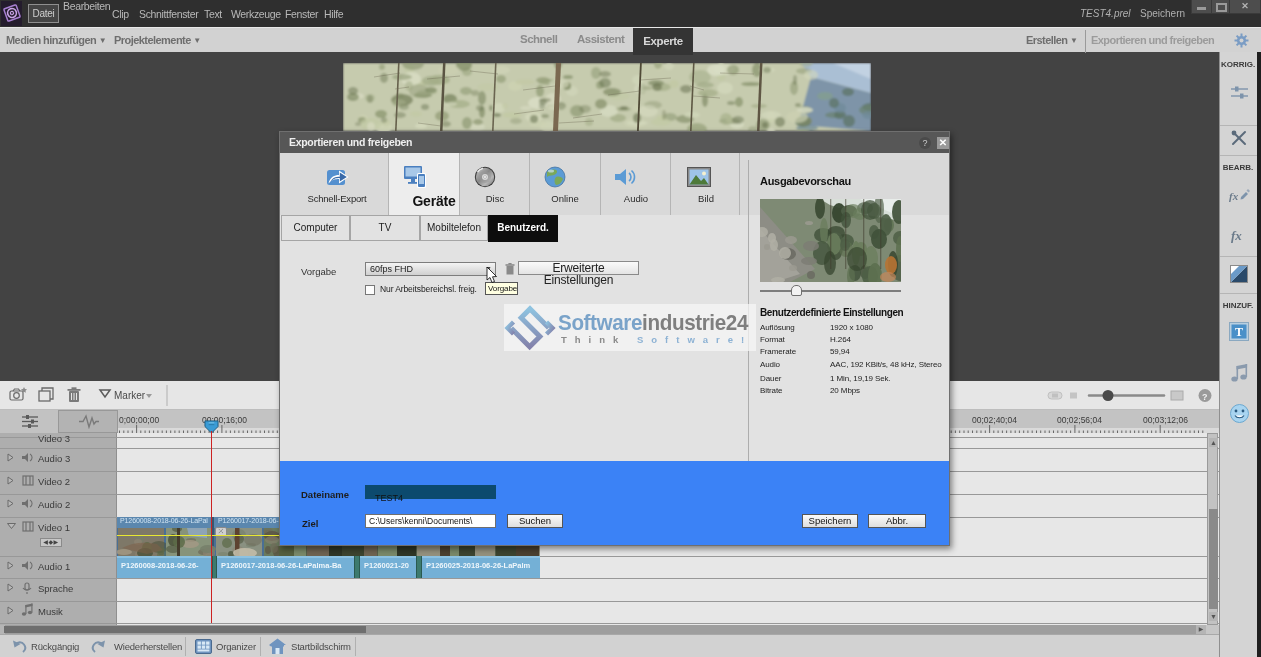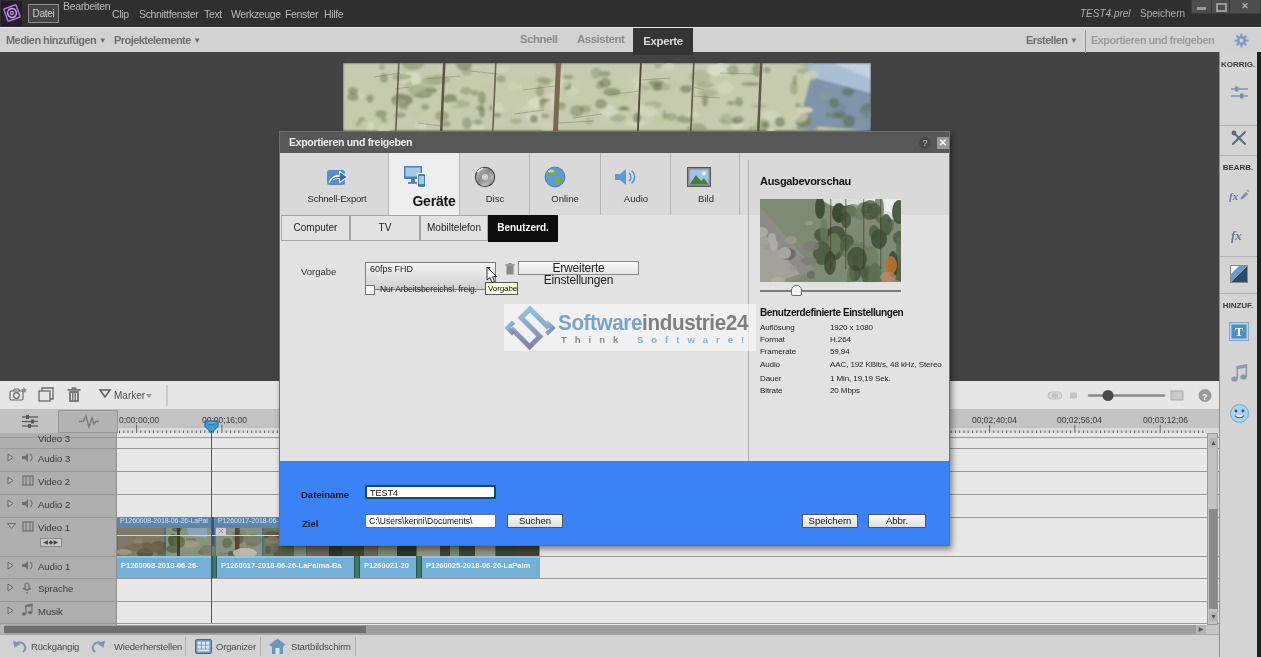--- a/index.html
+++ b/index.html
@@ -723,21 +723,21 @@
     <div class="abs" style="left:0;top:83px;width:669px;height:26px;">
       <div class="abs" style="left:1px;top:0;width:69px;height:26px;border:1px solid #a5a5a5;box-sizing:border-box;color:#222;font-size:10px;text-align:center;line-height:24px;">Computer</div>
       <div class="abs" style="left:70px;top:0;width:70px;height:26px;border:1px solid #a5a5a5;box-sizing:border-box;color:#222;font-size:10px;text-align:center;line-height:24px;">TV</div>
       <div class="abs" style="left:140px;top:0;width:68px;height:26px;border:1px solid #a5a5a5;box-sizing:border-box;color:#222;font-size:10px;text-align:center;line-height:24px;">Mobiltelefon</div>
       <div class="abs" style="left:208px;top:0;width:70px;height:27px;background:#0d0d0d;color:#fff;font-size:10px;font-weight:bold;text-align:center;line-height:26px;">Benutzerd.</div>
     </div>
 
     <div class="abs" style="left:468px;top:28px;width:1px;height:301px;background:#adadad;"></div>
 
     <div class="abs" style="left:21px;top:134px;color:#333;font-size:9.5px;">Vorgabe</div>
-    <div class="abs" style="left:85px;top:130px;width:131px;height:28px;background:linear-gradient(#f4f4f4,#d0d0d0);border:1px solid #7d7d7d;box-sizing:border-box;">
+    <div class="abs" style="left:85px;top:130px;width:131px;height:14px;background:linear-gradient(#f4f4f4,#d0d0d0);border:1px solid #7d7d7d;box-sizing:border-box;">
       <div class="abs" style="left:4px;top:0px;color:#222;font-size:9px;line-height:12px;">60fps FHD</div>
       <div class="abs" style="right:3px;top:2px;color:#444;font-size:7px;">▼</div>
     </div>
 
     <svg class="abs" style="left:225px;top:131px;" width="10" height="12" viewBox="0 0 10 12">
       <rect x="1.5" y="3" width="7" height="8.5" fill="#8a8a8a"></rect>
       <rect x="0.5" y="1.2" width="9" height="1.6" fill="#8a8a8a"></rect>
       <rect x="3.4" y="0" width="3.2" height="1.4" fill="#8a8a8a"></rect>
     </svg>
     <div class="abs" style="left:238px;top:129px;width:121px;height:14px;background:linear-gradient(#fafafa,#e4e4e4);border:1px solid #8a8a8a;box-sizing:border-box;color:#222;font-size:12px;letter-spacing:-0.2px;text-align:center;line-height:12px;">Erweiterte Einstellungen</div>
@@ -826,21 +826,21 @@
       <div style="position:relative;">Auflösung<span style="position:absolute;left:70px;">1920 x 1080</span></div>
       <div style="position:relative;">Format<span style="position:absolute;left:70px;">H.264</span></div>
       <div style="position:relative;">Framerate<span style="position:absolute;left:70px;">59,94</span></div>
       <div style="position:relative;white-space:nowrap;">Audio<span style="position:absolute;left:70px;">AAC, 192 KBit/s, 48 kHz, Stereo</span></div>
       <div style="position:relative;margin-top:2px;">Dauer<span style="position:absolute;left:70px;">1 Min, 19,19 Sek.</span></div>
       <div style="position:relative;">Bitrate<span style="position:absolute;left:70px;">20 Mbps</span></div>
     </div>
 
     <div class="abs" style="left:0;top:329px;width:669px;height:84px;background:#3b82f6;">
       <div class="abs" style="left:21px;top:28px;color:#1d1d1d;font-size:9.5px;font-weight:bold;">Dateiname</div>
-      <div class="abs" style="left:85px;top:24px;width:131px;height:14px;background:#fff;border:2px solid #0c4a6e;box-sizing:border-box;color:#111;font-size:9px;line-height:12px;padding-left:3px;">TEST4</div>
+      <div class="abs" style="left:85px;top:24px;width:131px;height:14px;background:#fff;border:7px solid #0c4a6e;box-sizing:border-box;color:#111;font-size:9px;line-height:12px;padding-left:3px;">TEST4</div>
       <div class="abs" style="left:22px;top:57px;color:#1d1d1d;font-size:9.5px;font-weight:bold;">Ziel</div>
       <div class="abs" style="left:85px;top:53px;width:131px;height:14px;background:#fff;border:1px solid #6f6f6f;box-sizing:border-box;color:#111;font-size:8.5px;line-height:12px;padding-left:3px;">C:\Users\kenni\Documents\</div>
       <div class="abs" style="left:227px;top:53px;width:56px;height:14px;background:linear-gradient(#fafafa,#dedede);border:1px solid #555;box-sizing:border-box;color:#111;font-size:9.5px;text-align:center;line-height:12px;">Suchen</div>
       <div class="abs" style="left:522px;top:53px;width:56px;height:14px;background:linear-gradient(#fafafa,#dedede);border:1px solid #555;box-sizing:border-box;color:#111;font-size:9.5px;text-align:center;line-height:12px;">Speichern</div>
       <div class="abs" style="left:588px;top:53px;width:58px;height:14px;background:linear-gradient(#fafafa,#dedede);border:1px solid #555;box-sizing:border-box;color:#111;font-size:9.5px;text-align:center;line-height:12px;">Abbr.</div>
     </div>
   </div>
 
   <div class="abs" style="left:504px;top:304px;width:252px;height:47px;background:rgba(245,245,245,0.75);"></div>
   <svg class="abs" style="left:504px;top:303px;" width="52" height="50" viewBox="0 0 52 50">

